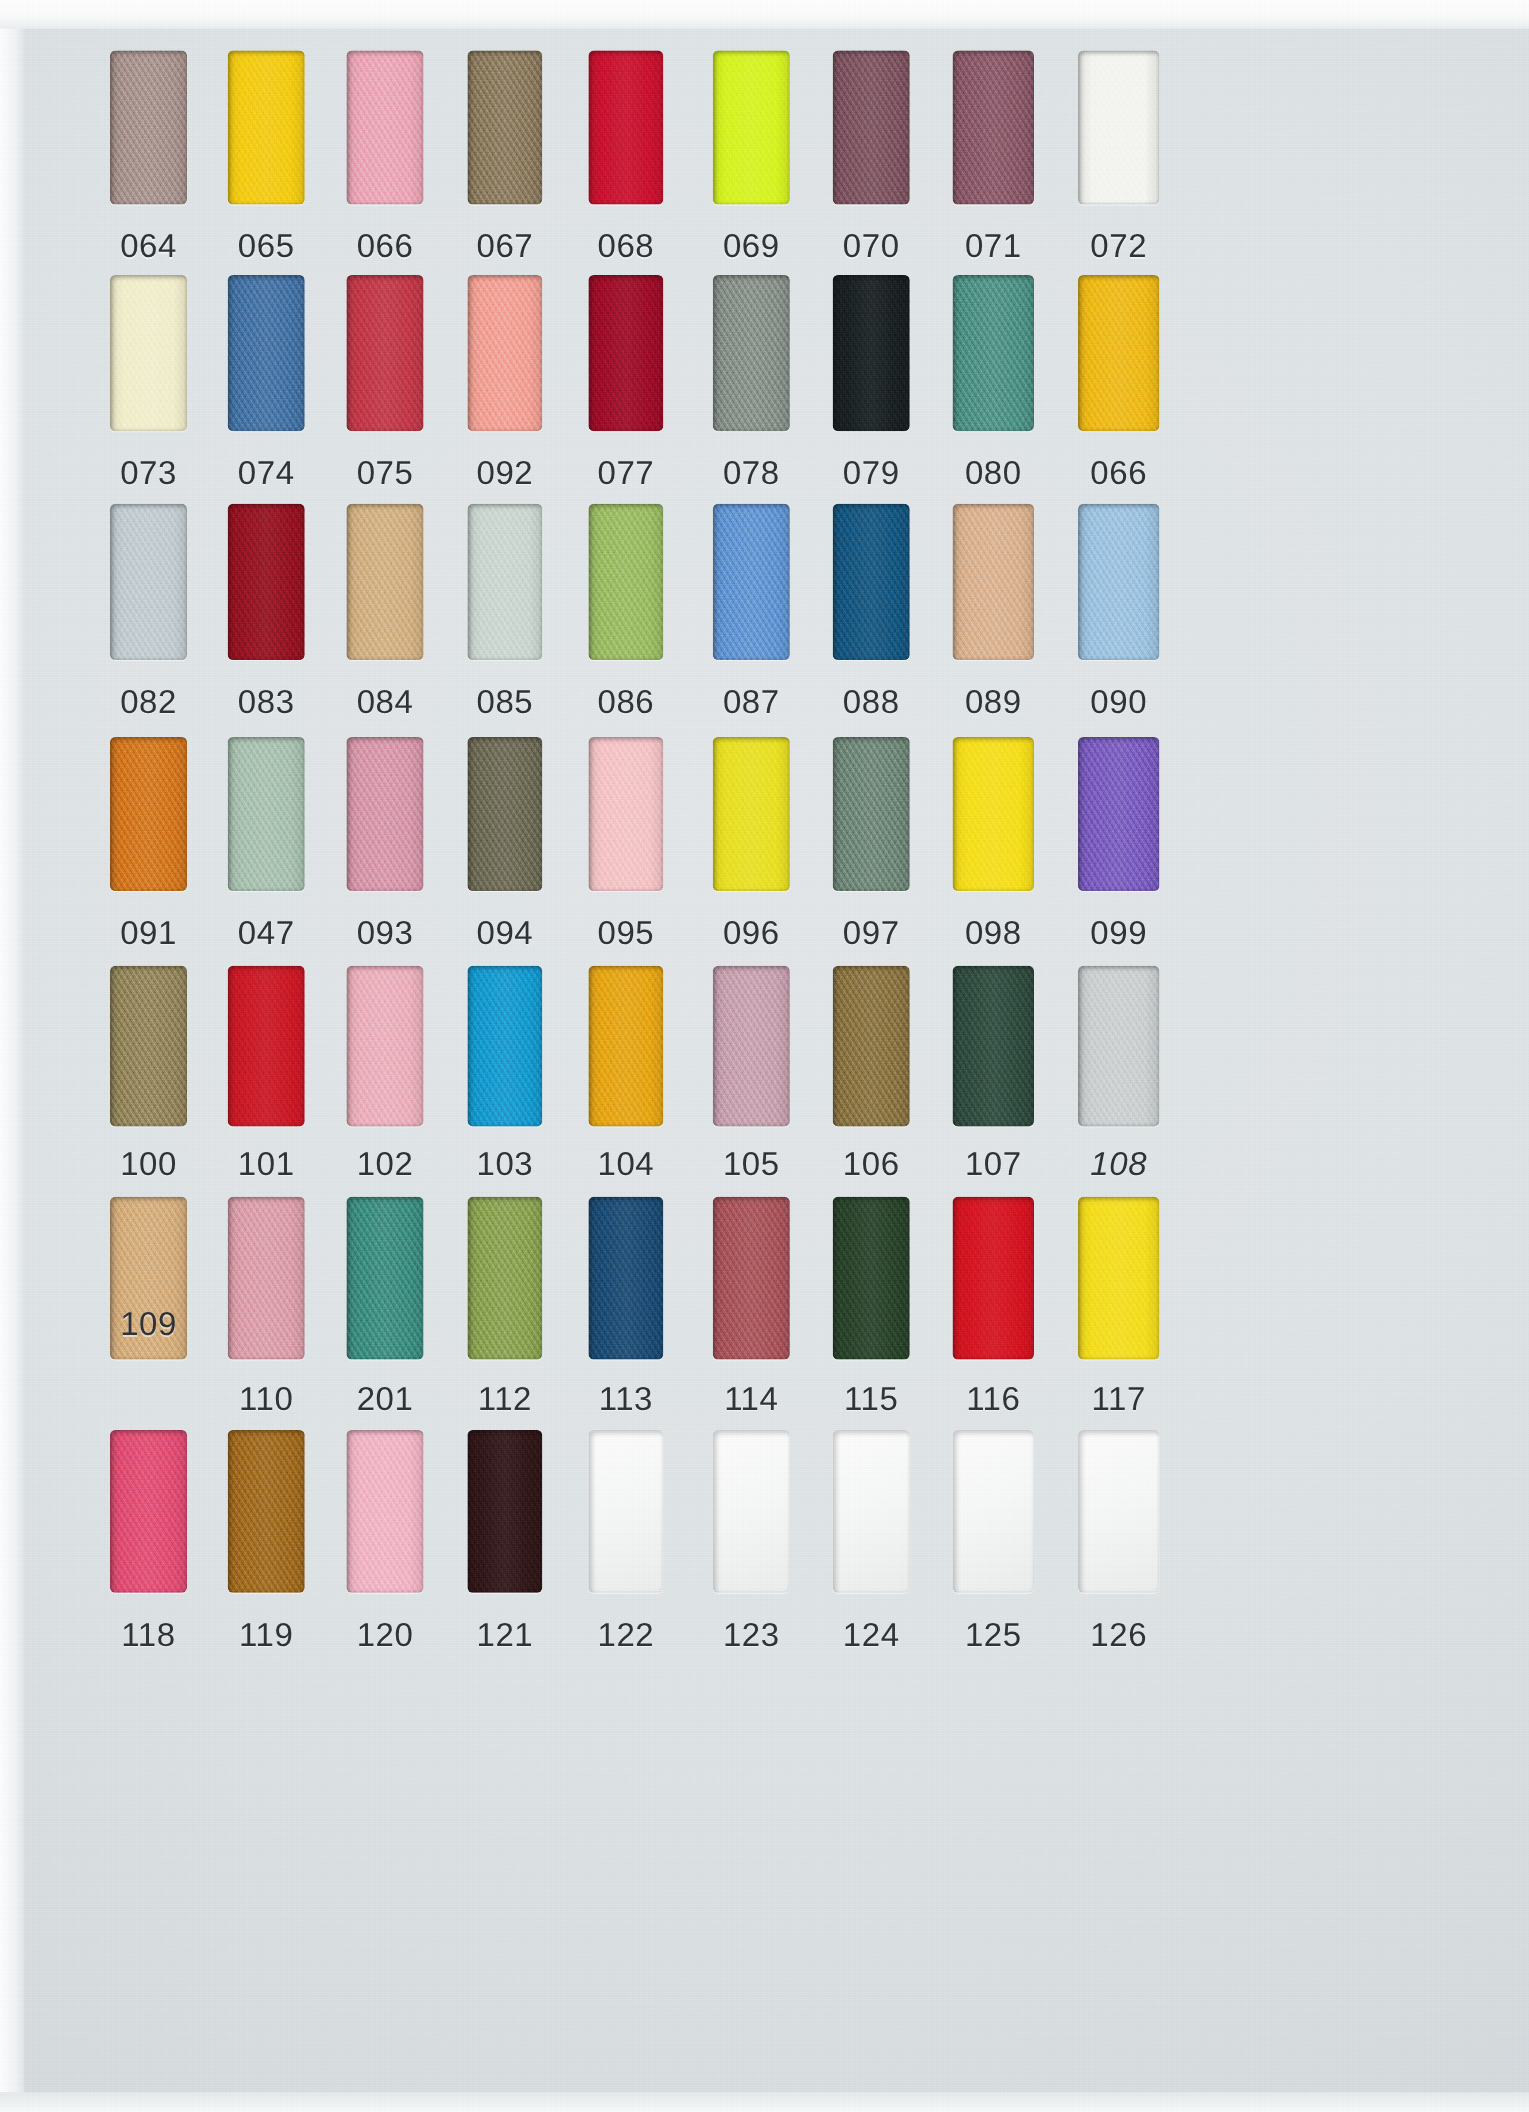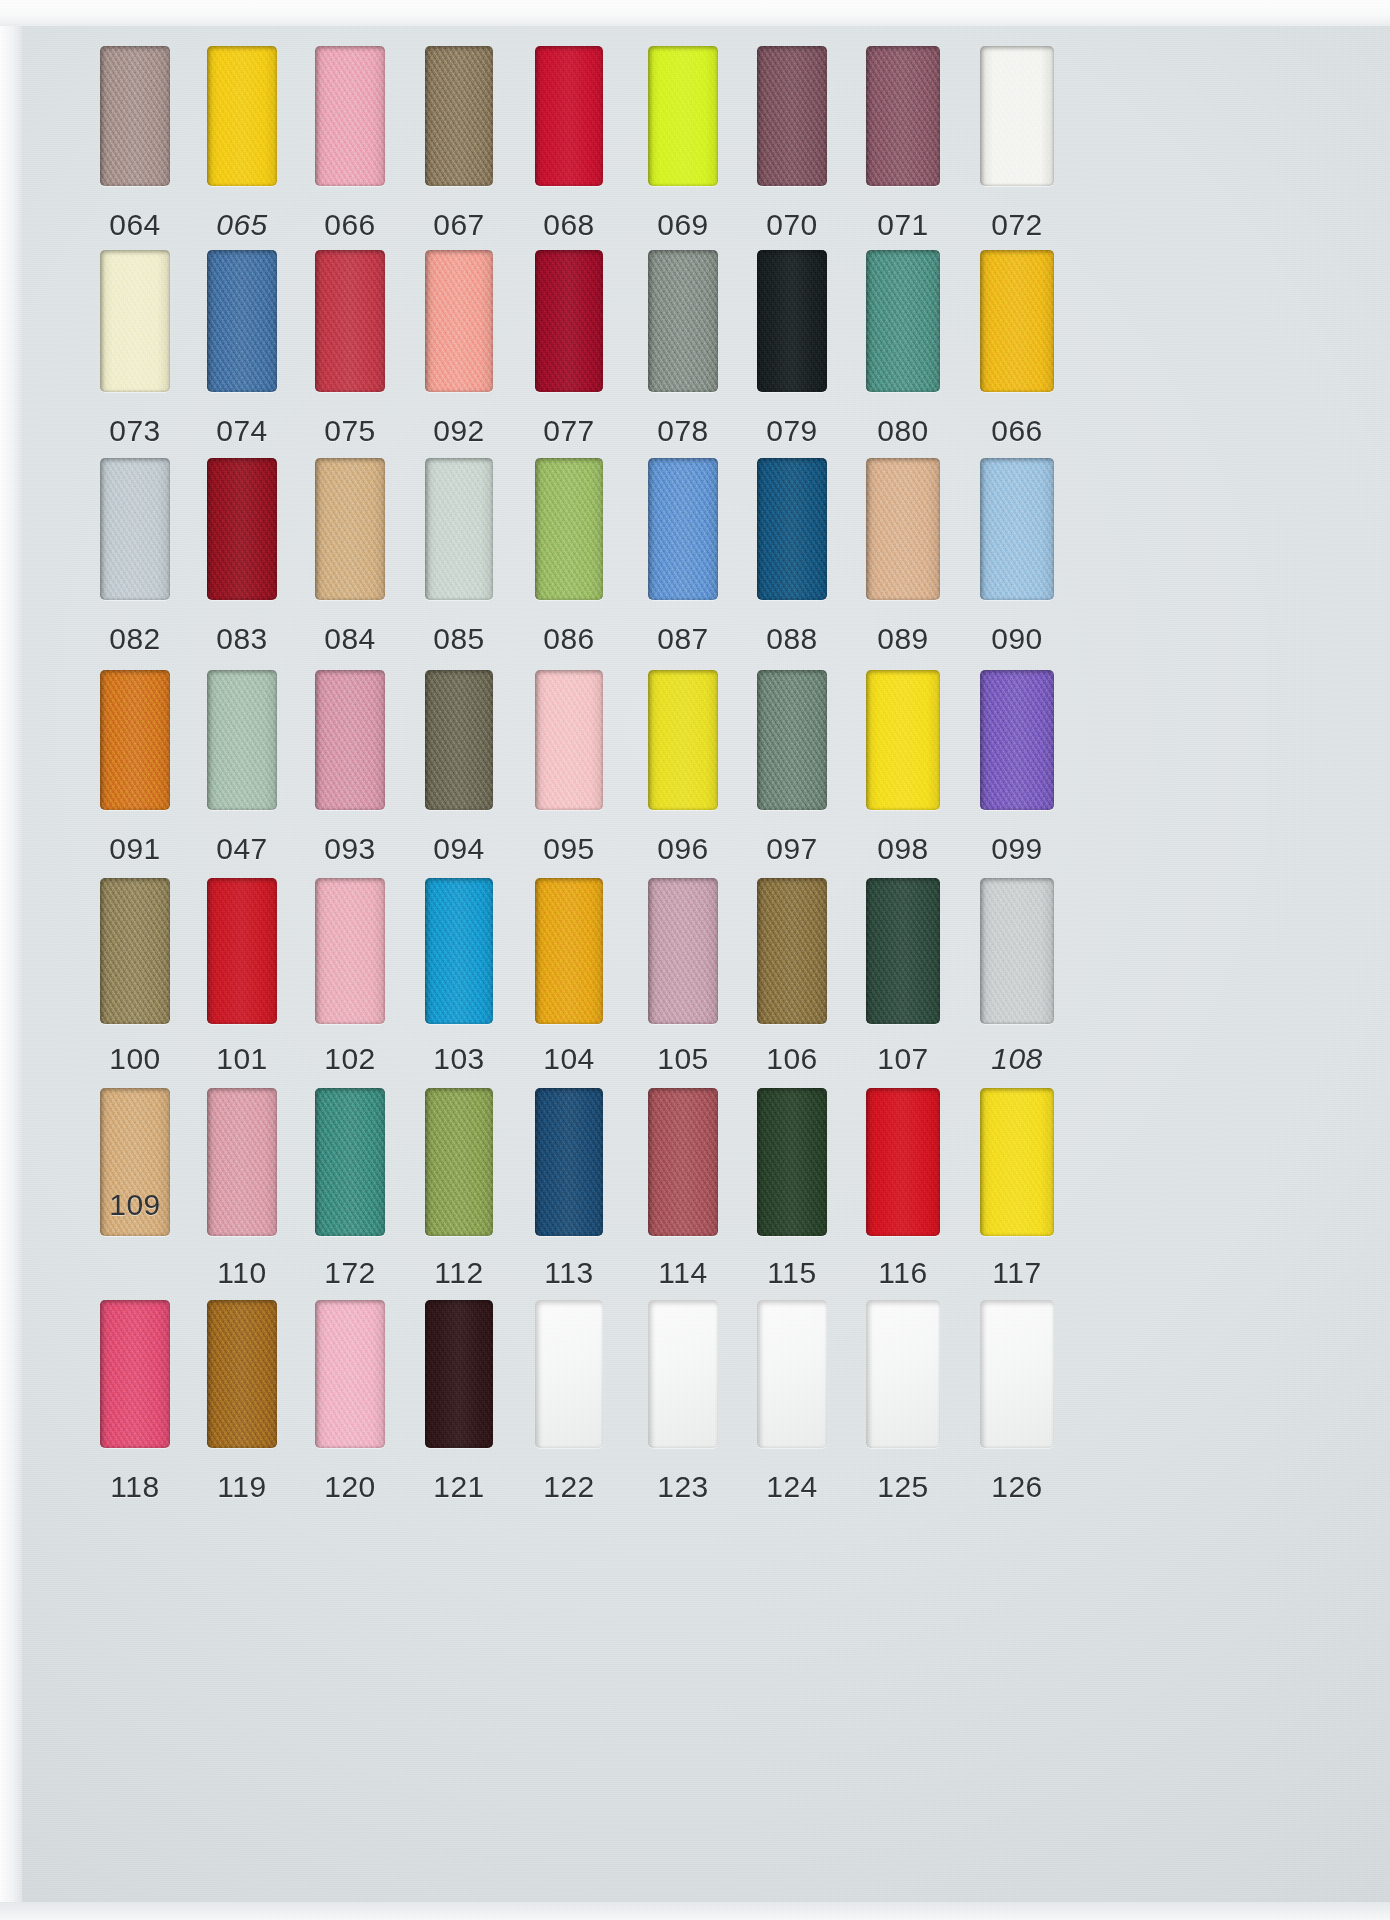--- a/index.html
+++ b/index.html
@@ -184,21 +184,21 @@
         <div class="recess"></div>
       </div>
       <div class="label" style="left: 80px; top: 208px;">064</div>
       <div class="window" style="left: 207px; top: 46px; width: 70px; height: 140px;">
         <div class="swatch" style="background: rgb(245, 205, 17);"></div>
         <div class="weave"></div>
         <div class="weave2"></div>
         <div class="chev"></div>
         <div class="recess"></div>
       </div>
-      <div class="label" style="left: 187px; top: 208px; font-style: italic;">065</div>
+      <div class="label" style="left: 187px; top: 208px;">065</div>
       <div class="window" style="left: 315px; top: 46px; width: 70px; height: 140px;">
         <div class="swatch" style="background: rgb(237, 167, 184);"></div>
         <div class="weave"></div>
         <div class="weave2"></div>
         <div class="chev"></div>
         <div class="recess"></div>
       </div>
       <div class="label" style="left: 295px; top: 208px;">066</div>
       <div class="window" style="left: 425px; top: 46px; width: 68px; height: 140px;">
         <div class="swatch" style="background: rgb(140, 123, 94);"></div>
@@ -552,21 +552,21 @@
         <div class="recess"></div>
       </div>
       <div class="label" style="left: 187px; top: 1256px;">110</div>
       <div class="window" style="left: 315px; top: 1088px; width: 70px; height: 148px;">
         <div class="swatch" style="background: rgb(59, 141, 128);"></div>
         <div class="weave"></div>
         <div class="weave2"></div>
         <div class="chev"></div>
         <div class="recess"></div>
       </div>
-      <div class="label" style="left: 295px; top: 1256px;">172</div>
+      <div class="label" style="left: 295px; top: 1256px;">201</div>
       <div class="window" style="left: 425px; top: 1088px; width: 68px; height: 148px;">
         <div class="swatch" style="background: rgb(138, 162, 81);"></div>
         <div class="weave"></div>
         <div class="weave2"></div>
         <div class="chev"></div>
         <div class="recess"></div>
       </div>
       <div class="label" style="left: 404px; top: 1256px;">112</div>
       <div class="window" style="left: 535px; top: 1088px; width: 68px; height: 148px;">
         <div class="swatch" style="background: rgb(26, 74, 115);"></div>

